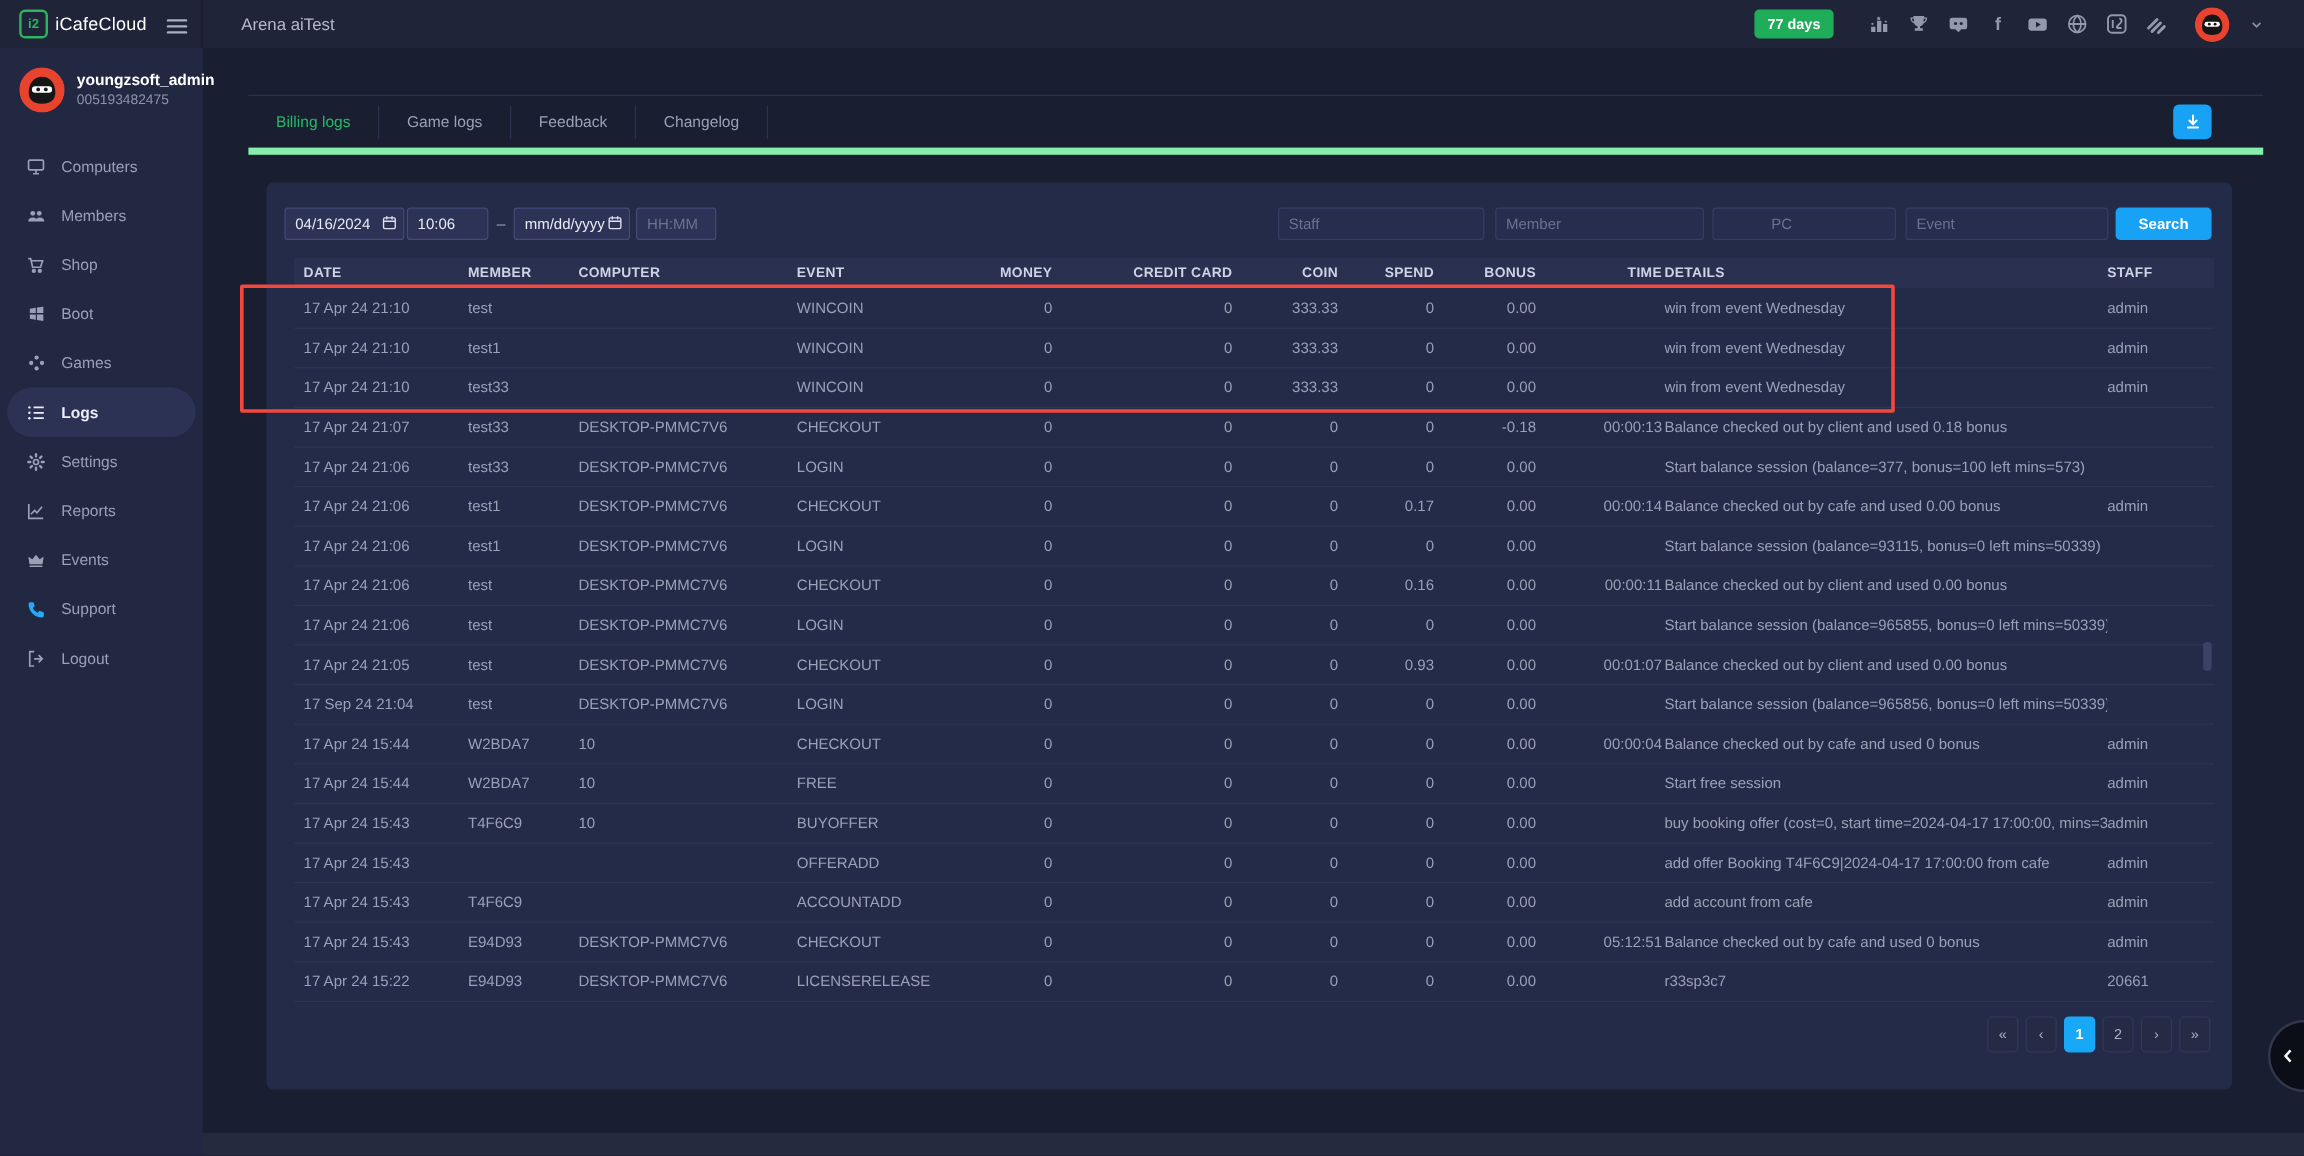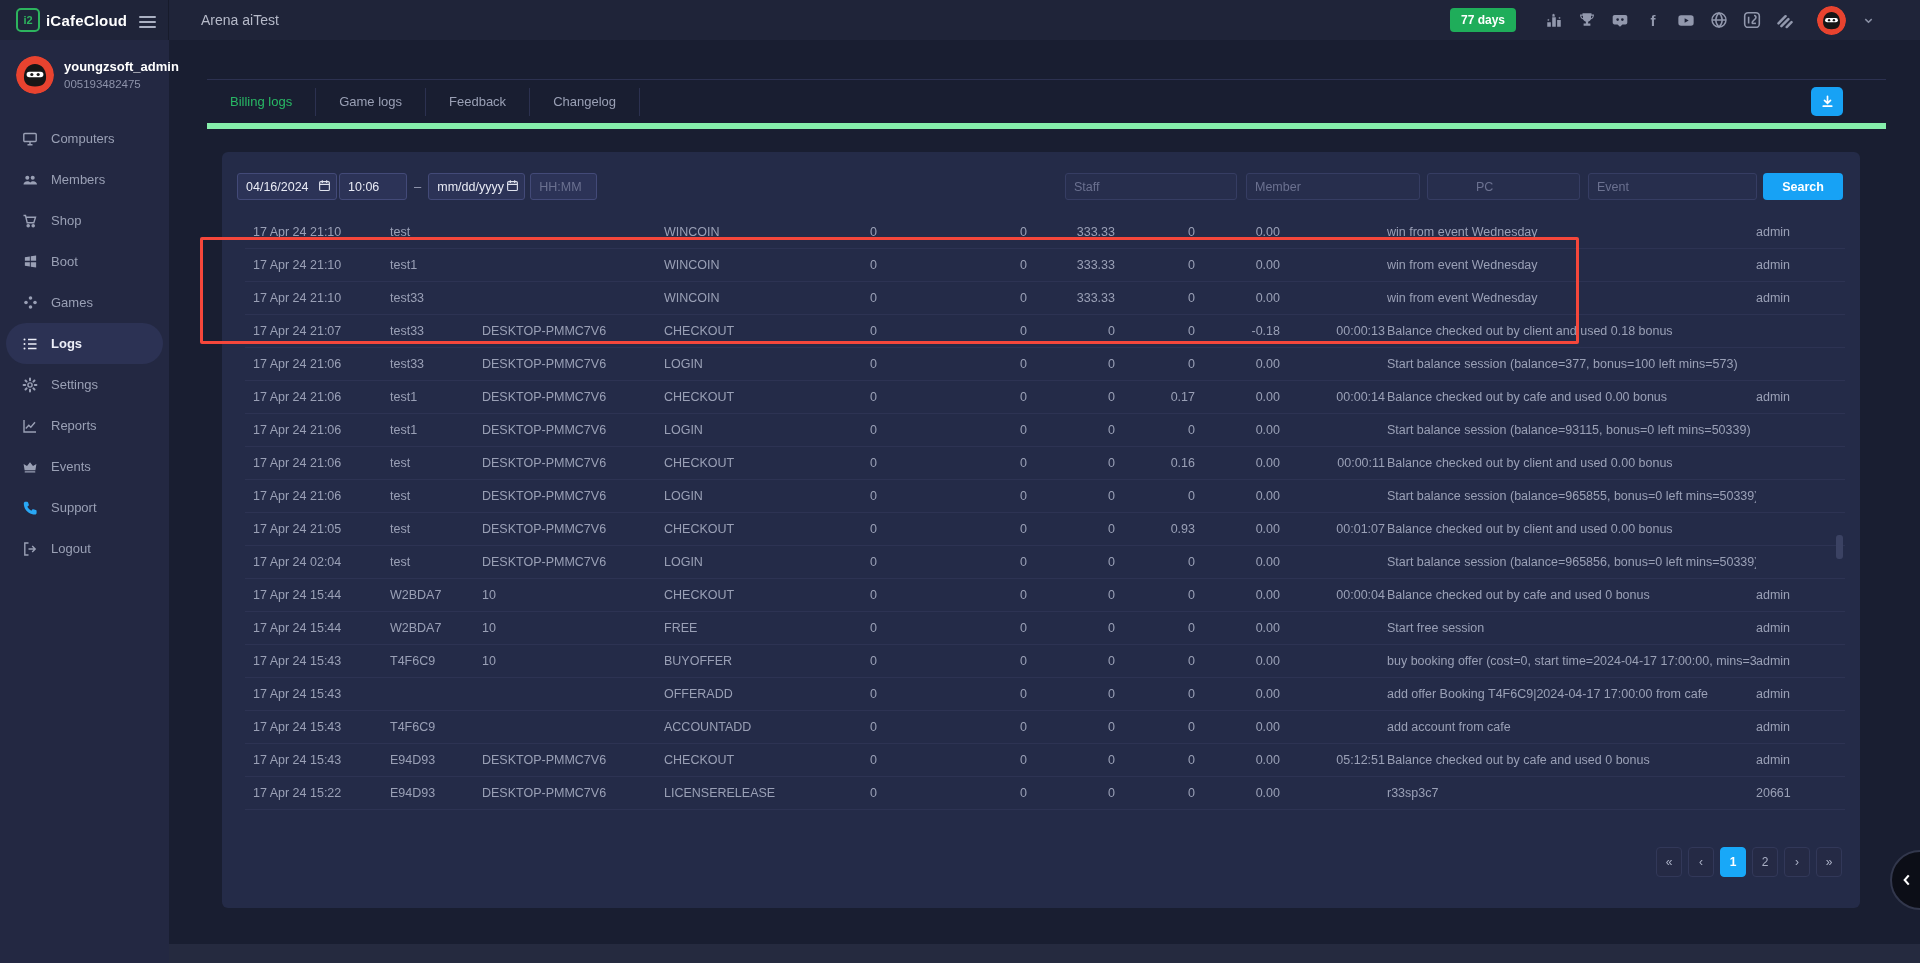--- a/index.html
+++ b/index.html
@@ -3,25 +3,25 @@
 <meta charset="utf-8">
 <style>
   html,body{margin:0;padding:0;}
   body{width:1920px;height:963px;background:#191e31;font-family:"Liberation Sans",sans-serif;overflow:hidden;position:relative;color:#9aa0b6;}
   #app{position:absolute;inset:0;width:1920px;height:963px;}
 
   
   .topbar{position:absolute;top:0;left:0;width:1920px;height:40px;background:#1f2439;display:flex;align-items:center;z-index:6;}
   .brand{width:169px;height:40px;display:flex;align-items:center;padding-left:16px;box-sizing:border-box;border-right:1px solid #171b2b;position:relative;}
   .brand-logo{width:20px;height:20px;border:2px solid #2db45e;border-radius:5px;color:#2db45e;font-weight:bold;font-size:11px;display:flex;align-items:center;justify-content:center;}
-  .brand-text{color:#ffffff;font-weight:bold;font-size:15px;margin-left:6px;letter-spacing:.2px;}
+  .brand-text{color:#ffffff;font-weight:normal;font-size:15px;margin-left:6px;letter-spacing:.2px;}
   .hamburger{position:absolute;right:12px;top:13px;width:17px;cursor:pointer;}
   .hamburger div{height:2px;background:#aab0c2;margin:3px 0;border-radius:1px;}
   .topbar-title{margin-left:32px;color:#b6bac9;font-size:14px;}
-  .topbar-right{margin-left:auto;display:flex;align-items:center;gap:15px;padding-right:46px;}
+  .topbar-right{margin-left:auto;display:flex;align-items:center;gap:15px;padding-right:34px;}
   .days-badge{background:#1fad5a;color:#fff;font-size:12px;font-weight:bold;padding:5px 11px;border-radius:4px;margin-right:14px;}
   .tb-icon{width:18px;height:18px;color:#9298ad;display:flex;align-items:center;justify-content:center;font-size:15px;font-weight:bold;}
   .avatar-sm{width:29px;height:29px;border-radius:50%;overflow:hidden;margin-left:8px;}
   .chev{color:#8a90a5;font-size:11px;margin-left:2px;}
 
   
   .sidebar{position:absolute;top:40px;left:0;width:169px;height:923px;background:#232842;z-index:5;}
   .user{display:flex;align-items:flex-start;gap:10px;padding:16px 10px 10px 16px;}
   .avatar-md{width:38px;height:38px;border-radius:50%;overflow:hidden;flex:none;}
   .user-name{color:#fff;font-weight:bold;font-size:13px;padding-top:3px;}
@@ -320,20 +320,34 @@
       <input class="f-input f-date" style="width: 67px; margin-left: 5px;" type="text" placeholder="HH:MM">
       <span class="f-spacer"></span>
       <input class="f-input f-plain" style="width: 172px;" type="text" placeholder="Staff">
       <input class="f-input f-plain" style="width: 174px; margin-left: 9px;" type="text" placeholder="Member">
       <input class="f-input f-plain" style="width: 153px; margin-left: 7px; padding-left: 48px;" type="text" placeholder="PC">
       <input class="f-input f-plain" style="width: 169px; margin-left: 8px;" type="text" placeholder="Event">
       <button class="search-btn" style="margin-left:6px">Search</button>
     </div>
 
     <div class="table">
+      <div class="t-header">
+        <span>DATE</span>
+        <span>MEMBER</span>
+        <span>COMPUTER</span>
+        <span>EVENT</span>
+        <span class="c-num">MONEY</span>
+        <span class="c-num">CREDIT CARD</span>
+        <span class="c-num">COIN</span>
+        <span class="c-num">SPEND</span>
+        <span class="c-num">BONUS</span>
+        <span class="c-num">TIME</span>
+        <span class="c-det">DETAILS</span>
+        <span>STAFF</span>
+      </div>
       <div class="t-body">
 
           <div class="t-row">
             <span>17 Apr 24 21:10</span>
             <span>test</span>
             <span></span>
             <span>WINCOIN</span>
             <span class="c-num">0</span>
             <span class="c-num">0</span>
             <span class="c-num">333.33</span>
@@ -473,21 +487,21 @@
             <span class="c-num">0</span>
             <span class="c-num">0</span>
             <span class="c-num">0.93</span>
             <span class="c-num">0.00</span>
             <span class="c-num">00:01:07</span>
             <span class="c-det">Balance checked out by client and used 0.00 bonus</span>
             <span></span>
           </div>
 
           <div class="t-row">
-            <span>17 Apr 24 02:04</span>
+            <span>17 Sep 24 21:04</span>
             <span>test</span>
             <span>DESKTOP-PMMC7V6</span>
             <span>LOGIN</span>
             <span class="c-num">0</span>
             <span class="c-num">0</span>
             <span class="c-num">0</span>
             <span class="c-num">0</span>
             <span class="c-num">0.00</span>
             <span class="c-num"></span>
             <span class="c-det">Start balance session (balance=965856, bonus=0 left mins=50339)</span>

